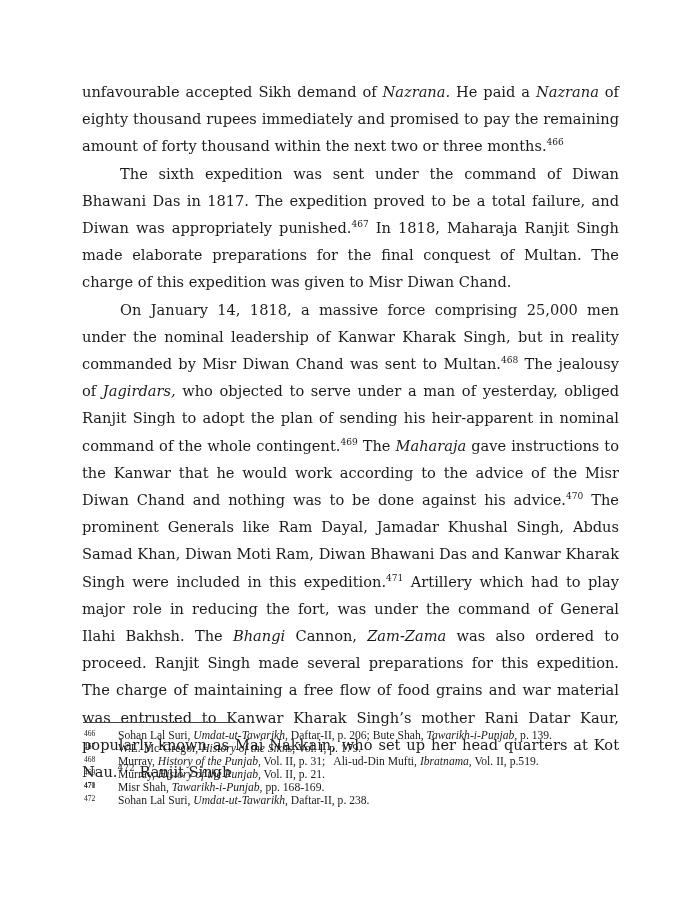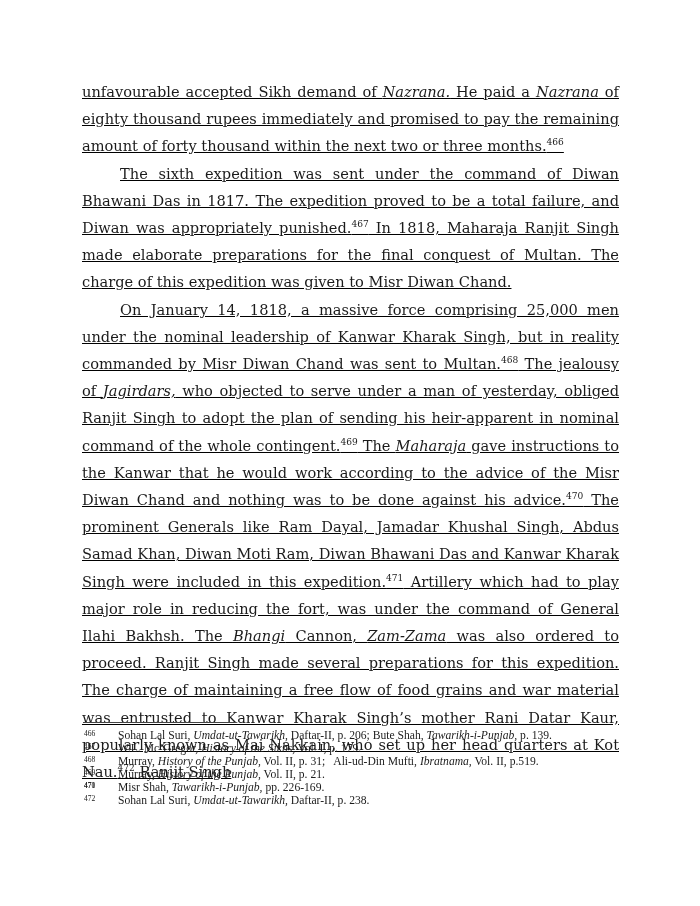--- a/index.html
+++ b/index.html
@@ -13,21 +13,20 @@
     height: 906px;
     background: #ffffff;
     overflow: hidden;
     box-sizing: border-box;
   }
   .body-block {
     position: absolute;
     left: 82px;
     top: 78px;
     width: 537px;
-    text-decoration: underline;
   }
   p.para {
     margin: 0;
     font-family: "DejaVu Serif", serif;
     font-size: 14.6px;
     line-height: 27.2px;
     color: #1b1b1b;
     text-align: justify;
     text-justify: inter-word;
     -webkit-hyphens: none;
@@ -96,18 +95,18 @@
     </div>
 
   <div class="footnotes">
     <div class="fn-rule"></div>
     <ol class="fn-list">
         <li class="fn-item"><span class="fn-num">466</span><span><span>Sohan Lal Suri, </span><i>Umdat-ut-Tawarikh,</i><span> Daftar-II, p. 206; Bute Shah, </span><i>Tawarikh-i-Punjab,</i><span> p. 139.</span></span></li>
         <li class="fn-item"><span class="fn-num">467</span><span><span>W.L. Mc’Gregor, </span><i>History of the Sikhs,</i><span> Vol. I, p. 179.</span></span></li>
         <li class="fn-item"><span class="fn-num">468</span><span><span>Murray, </span><i>History of the Punjab,</i><span> Vol. II, p. 31;   Ali-ud-Din Mufti, </span><i>Ibratnama,</i><span> Vol. II, p.519.</span></span></li>
         <li class="fn-item"><span class="fn-num">469</span><span><span>Murray, </span><i>History of the Punjab,</i><span> Vol. II, p. 21.</span></span></li>
         <li class="fn-item"><span class="fn-num">470</span></li>
-        <li class="fn-item"><span class="fn-num">471</span><span><span>Misr Shah, </span><i>Tawarikh-i-Punjab,</i><span> pp. 226-169.</span></span></li>
+        <li class="fn-item"><span class="fn-num">471</span><span><span>Misr Shah, </span><i>Tawarikh-i-Punjab,</i><span> pp. 168-169.</span></span></li>
         <li class="fn-item"><span class="fn-num">472</span><span><span>Sohan Lal Suri, </span><i>Umdat-ut-Tawarikh,</i><span> Daftar-II, p. 238.</span></span></li>
       </ol>
   </div>
 
 </div>
 
 </body></html>

